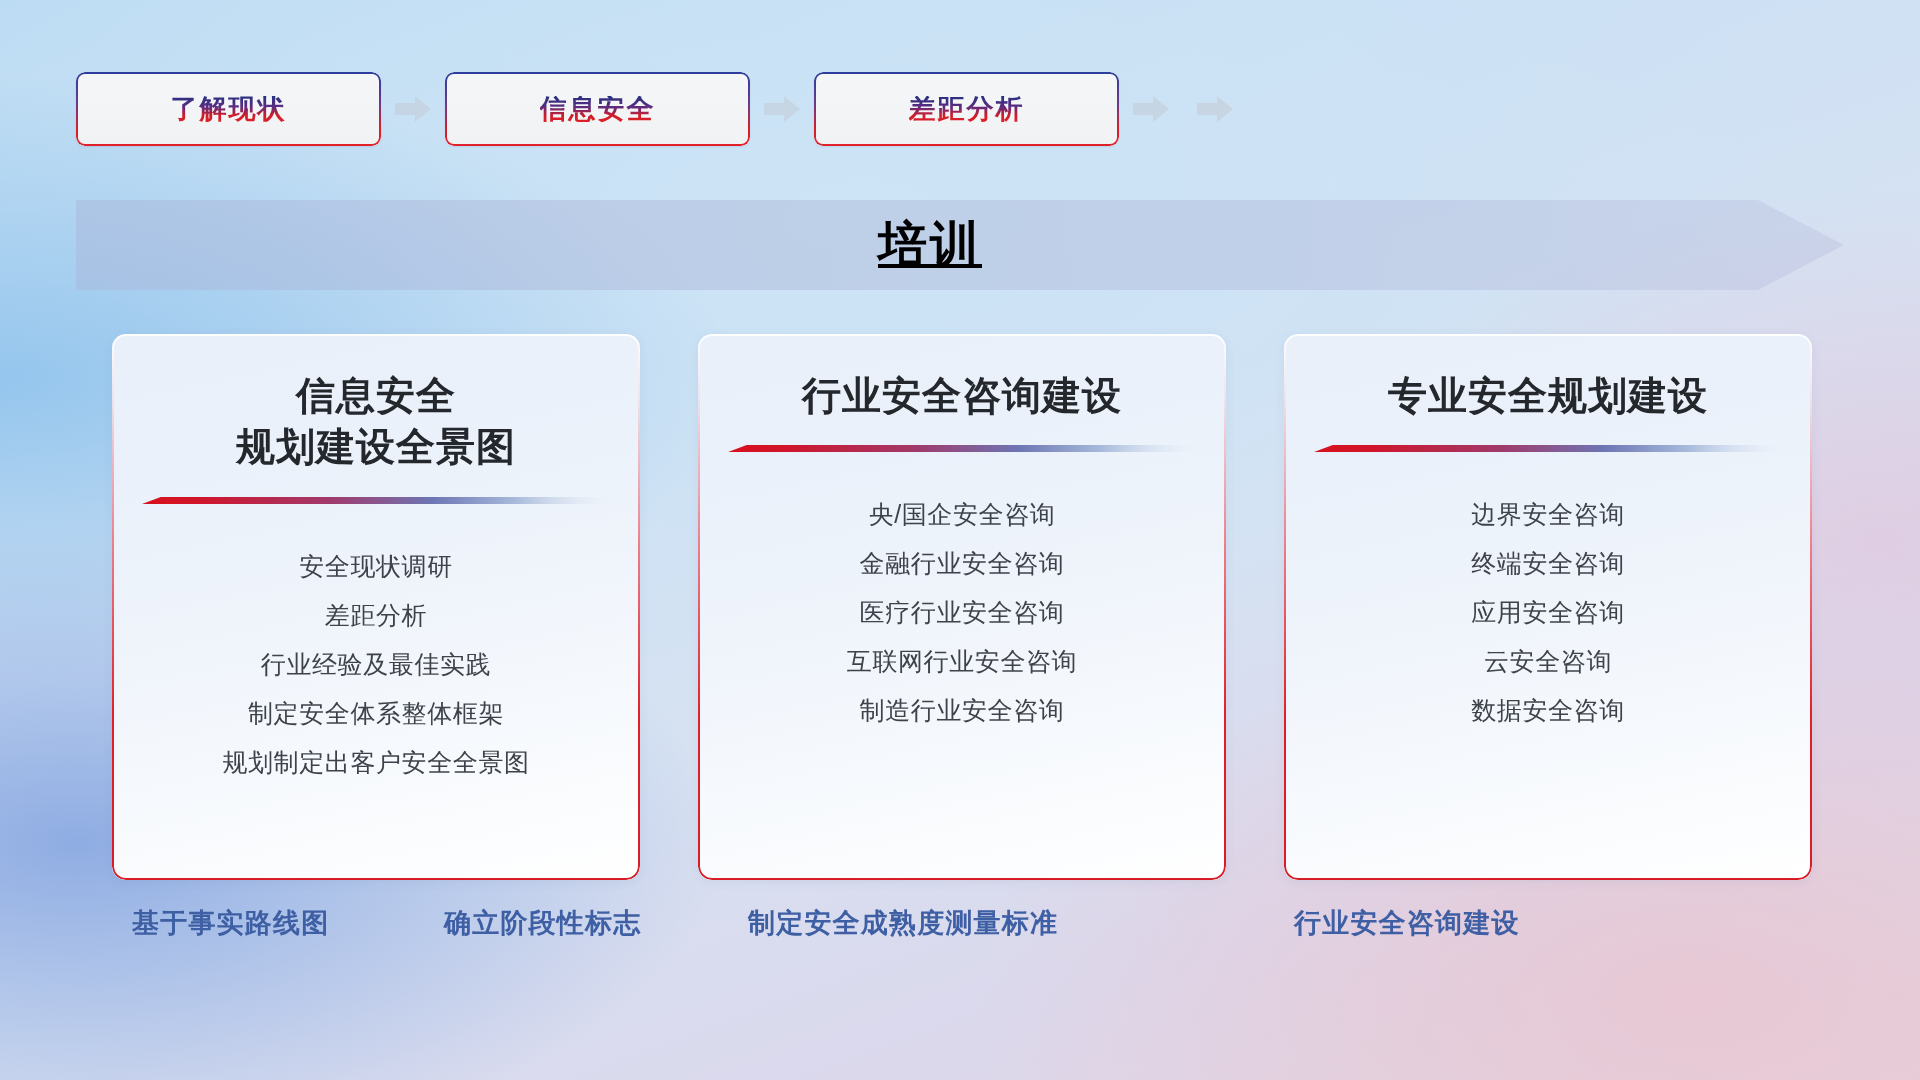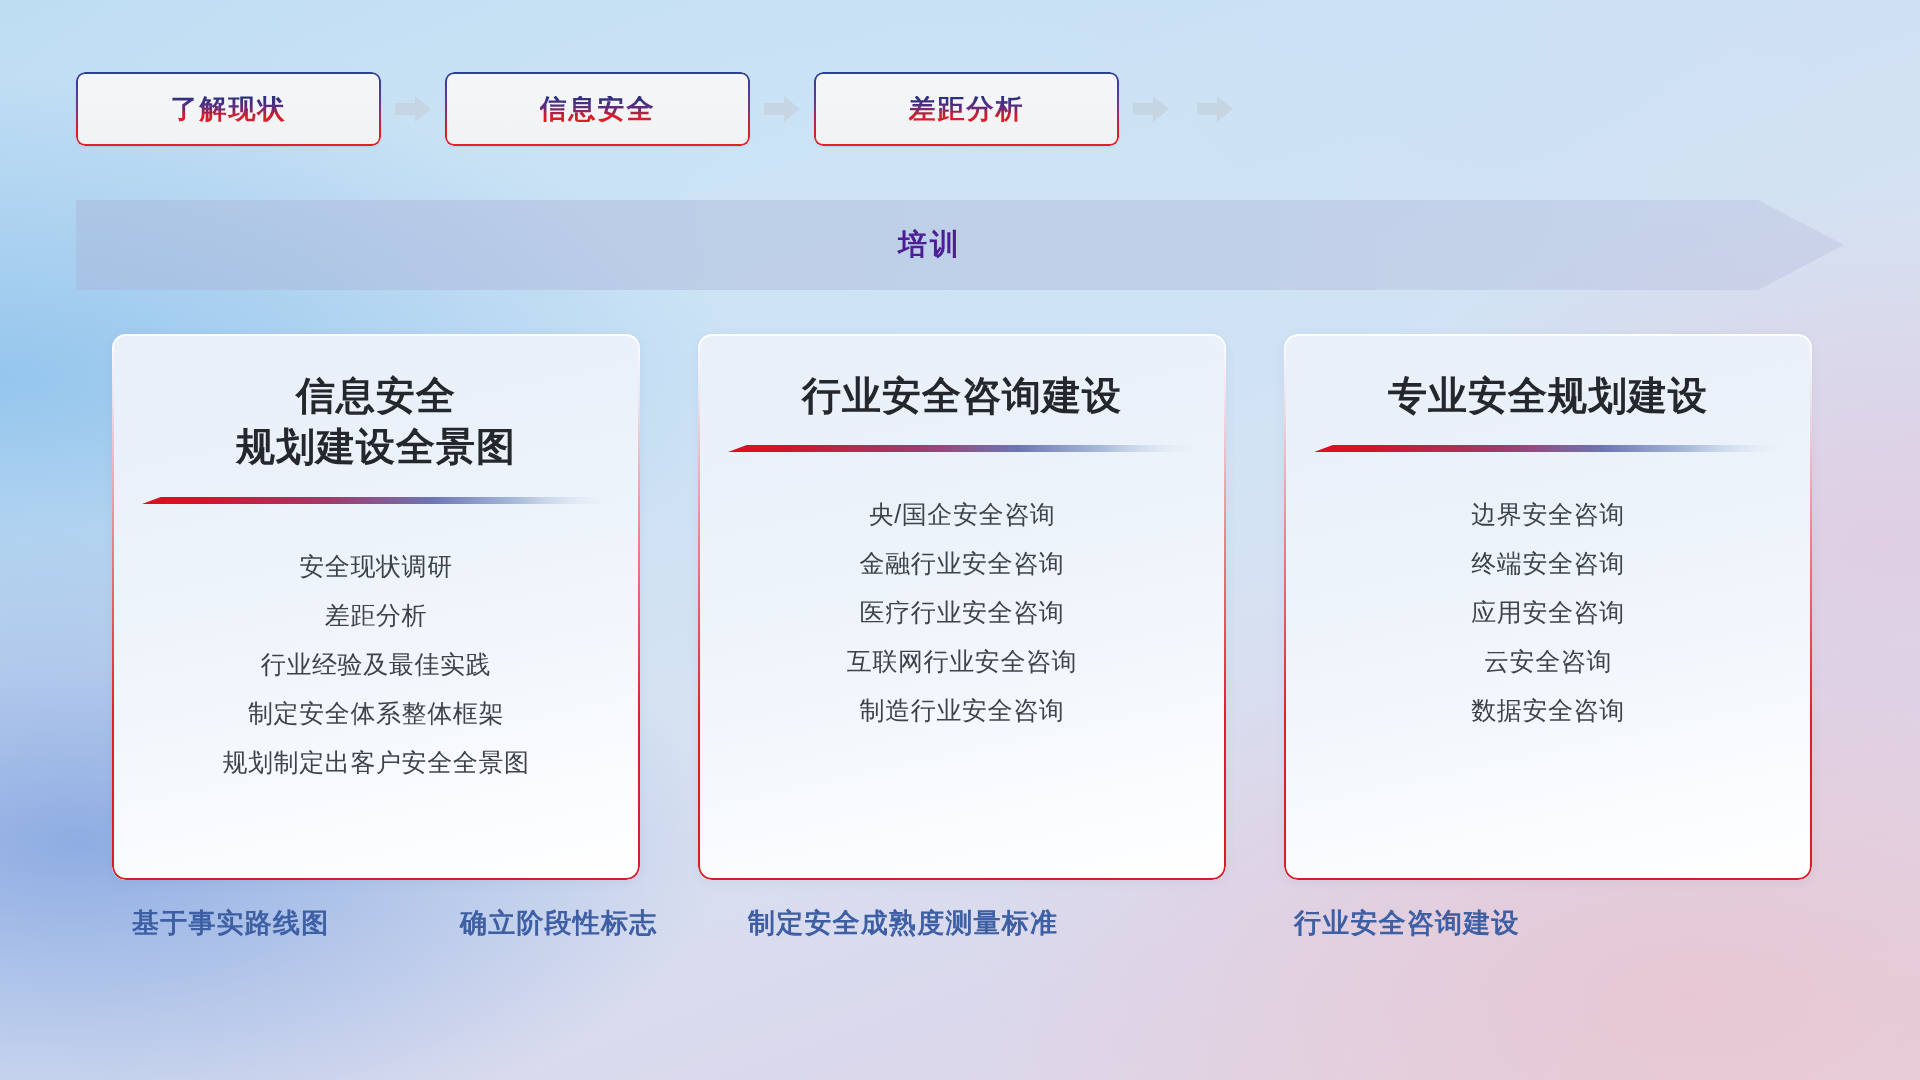--- a/index.html
+++ b/index.html
@@ -54,21 +54,21 @@
     position:absolute; left:76px; top:200px; width:1768px; height:90px;
   }
   .banner-bg{
     position:absolute; inset:0;
     background:linear-gradient(90deg, rgba(168,178,214,0.42) 0%, rgba(172,181,215,0.46) 35%, rgba(176,183,216,0.42) 70%, rgba(180,186,218,0.34) 100%);
     clip-path:polygon(0 0, calc(100% - 86px) 0, 100% 50%, calc(100% - 86px) 100%, 0 100%);
   }
   .banner-title{
     position:absolute; inset:0; display:flex; align-items:center; justify-content:center;
     padding-right:60px;
-    font-size:29px; font-weight:700; color:#4c1d95; letter-spacing:3px;
+    font-size:49px; font-weight:700; color:#000000; letter-spacing:3px;text-decoration:underline;
   }
 
   
   .cards{
     position:absolute; left:112px; top:334px; width:1700px; height:546px;
     display:flex; gap:58px;
   }
   .card{
     position:relative; flex:1 1 0; border-radius:14px;
     background:linear-gradient(168deg,#e9f0fa 0%,#eaf1fa 22%,#eff4fb 48%,#f6f9fd 72%,#ffffff 100%);
@@ -236,18 +236,18 @@
           <li>应用安全咨询</li>
           <li>云安全咨询</li>
           <li>数据安全咨询</li>
         </ul>
       </div>
     </div>
   </div>
 
   <div class="captions">
     <div class="caption" id="cap0" style="left: 132px;">基于事实路线图</div>
-    <div class="caption" id="cap1" style="left: 460px;">确立阶段性标志</div>
+    <div class="caption" id="cap1" style="left: 444px;">确立阶段性标志</div>
     <div class="caption" id="cap2" style="left: 748px;">制定安全成熟度测量标准</div>
     <div class="caption" id="cap3" style="left: 1294px;">行业安全咨询建设</div>
   </div>
 
 </div>
 
 </body></html>

